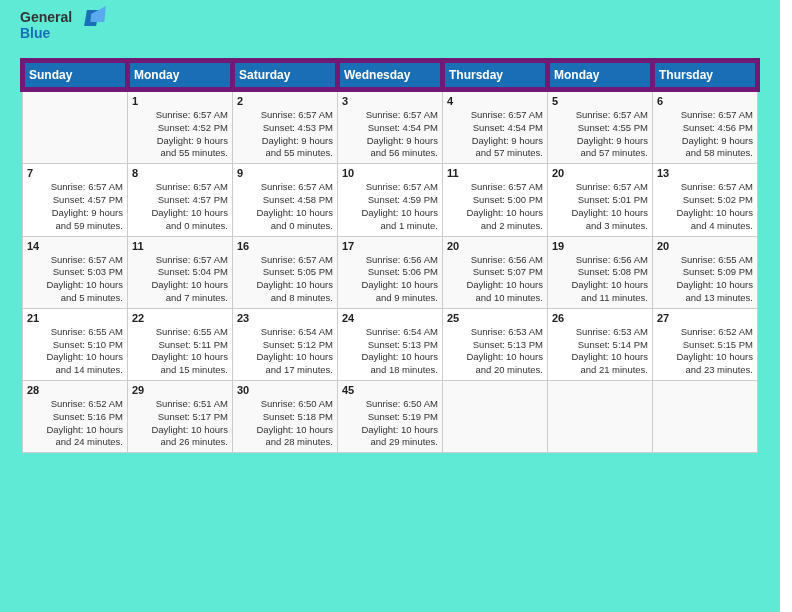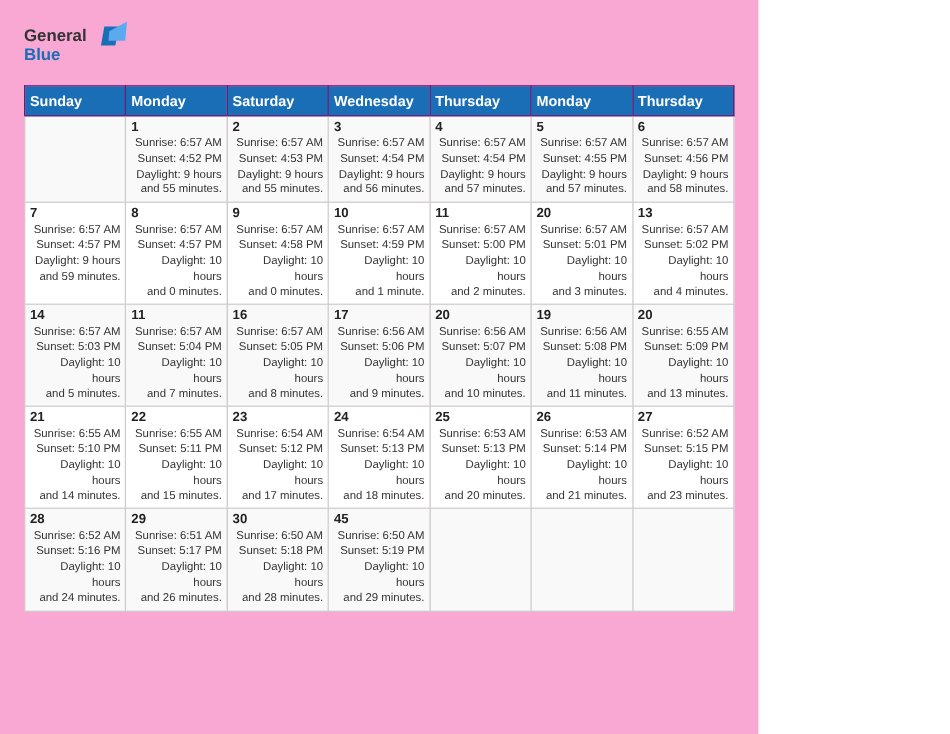--- a/index.html
+++ b/index.html
@@ -4,24 +4,24 @@
   <style>
     * { margin: 0; padding: 0; box-sizing: border-box; }
     body {
       font-family: Arial, sans-serif;
       background: #fff;
       width: 792px;
       height: 612px;
       overflow: hidden;
     }
     .page {
-      width: 632px;
+      width: 780px;
       height: 612px;
-      padding: 16px 20px 12px 20px;
-      background: #f9a8d4;
+      padding: 4px 20px 12px 20px;
+      background: #5eead4;
     }
     .header {
       display: flex;
       justify-content: space-between;
       align-items: flex-start;
       margin-bottom: 10px;
     }
     .logo {
       display: flex;
       align-items: center;
@@ -46,21 +46,21 @@
       border-collapse: collapse;
       font-size: 10.5px;
     }
     .calendar thead th {
       background-color: #1a6eb5;
       color: #fff;
       padding: 5px 4px;
       text-align: left;
       font-size: 12px;
       font-weight: bold;
-      border: 1px solid #701a75;
+      border: 5px solid #701a75;
     }
     .calendar tbody td {
       border: 1px solid #ccc;
       vertical-align: top;
       padding: 3px 4px;
       width: calc(100% / 7);
       min-height: 75px;
     }
     .calendar tbody tr:nth-child(odd) td {
       background-color: #f9f9f9;

